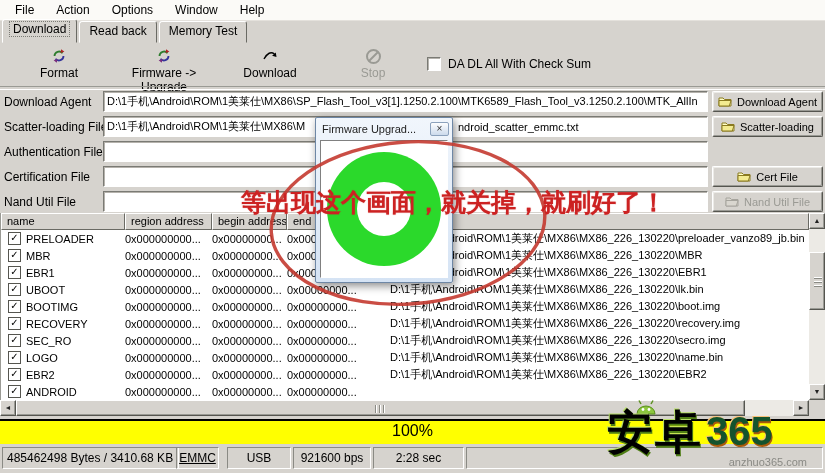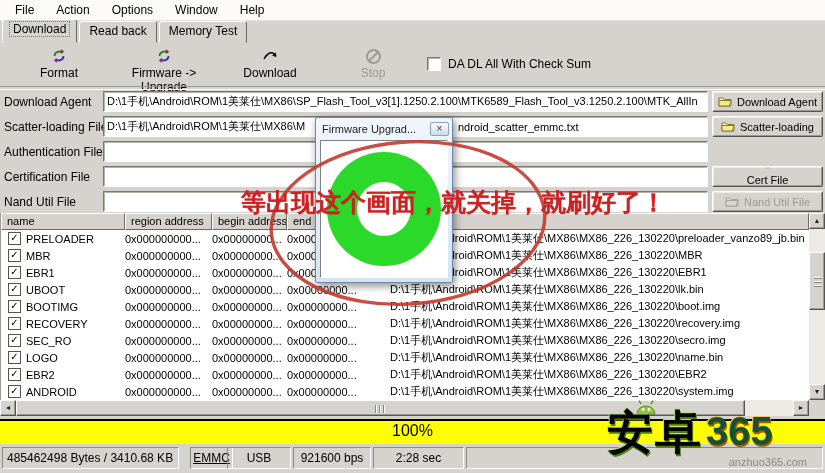--- a/index.html
+++ b/index.html
@@ -193,21 +193,21 @@
       </svg>
     <span>Download Agent</span>
   </div>
   <div class="fbtn" style="top:116px;">
     <svg width="14" height="11" viewBox="0 0 14 11">
         <path d="M1 2 h4 l1.5 1.5 H13 V10 H1 z" fill="#ffffc8" stroke="#8a7a20"></path>
         <path d="M1 4.5 h12 L11.3 10 H1 z" fill="#f3eb90" stroke="#8a7a20"></path>
       </svg>
     <span>Scatter-loading</span>
   </div>
-  <div class="fbtn" style="top:166px;flex-direction:column;">
+  <div class="fbtn" style="top:166px;">
     <svg width="14" height="11" viewBox="0 0 14 11">
         <path d="M1 2 h4 l1.5 1.5 H13 V10 H1 z" fill="#ffffc8" stroke="#8a7a20"></path>
         <path d="M1 4.5 h12 L11.3 10 H1 z" fill="#f3eb90" stroke="#8a7a20"></path>
       </svg>
     <span>Cert File</span>
   </div>
   <div class="fbtn disabled" style="top:191px;">
     <svg width="14" height="11" viewBox="0 0 14 11">
         <path d="M1 2 h4 l1.5 1.5 H13 V10 H1 z" fill="#ffffc8" stroke="#8a7a20"></path>
         <path d="M1 4.5 h12 L11.3 10 H1 z" fill="#f3eb90" stroke="#8a7a20"></path>
@@ -315,21 +315,20 @@
       <div class="td w-loc">D:\1手机\Android\ROM\1美莱仕\MX86\MX86_226_130220\EBR2</div>
     </div>
     <div class="trow">
       <div class="td name w-name">
           <span class="rcheck">✓</span>
           <span>ANDROID</span>
         </div>
       <div class="td w-reg">0x000000000...</div>
       <div class="td w-beg">0x00000000...</div>
       <div class="td w-end">0x00000000...</div>
-      <div class="td w-loc">D:\1手机\Android\ROM\1美莱仕\MX86\MX86_226_130220\system.img</div>
     </div>
   </div>
 
   <div class="vscroll">
     <div class="sbtn" style="left:0;top:0;">▲</div>
     <div class="thumb vthumb">
         <div class="vgrip"></div>
       </div>
     <div class="sbtn" style="left:0;top:171px;">▼</div>
   </div>
@@ -342,21 +341,21 @@
     <div class="sbtn" style="left:793px;top:0;">►</div>
   </div>
   <div class="corner"></div>
 
   <div class="progress">
     <span>100%</span>
   </div>
 
   <div class="statusbar">
     <div class="scell left" style="left:2px;width:177px;">485462498 Bytes / 3410.68 KB</div>
-    <div class="scell" style="left:190px;width:43px;text-decoration:underline;">EMMC</div>
+    <div class="scell" style="left:176px;width:43px;text-decoration:underline;">EMMC</div>
     <div class="scell" style="left:227px;width:64px;">USB</div>
     <div class="scell" style="left:293px;width:78px;">921600 bps</div>
     <div class="scell" style="left:373px;width:91px;">2:28 sec</div>
     <div class="scell" style="left:466px;width:357px;"></div>
   </div>
 
   <div class="dialog">
     <div class="dlg-title">Firmware Upgrad...</div>
     <div class="dlg-close">×</div>
     <div class="dlg-body">

